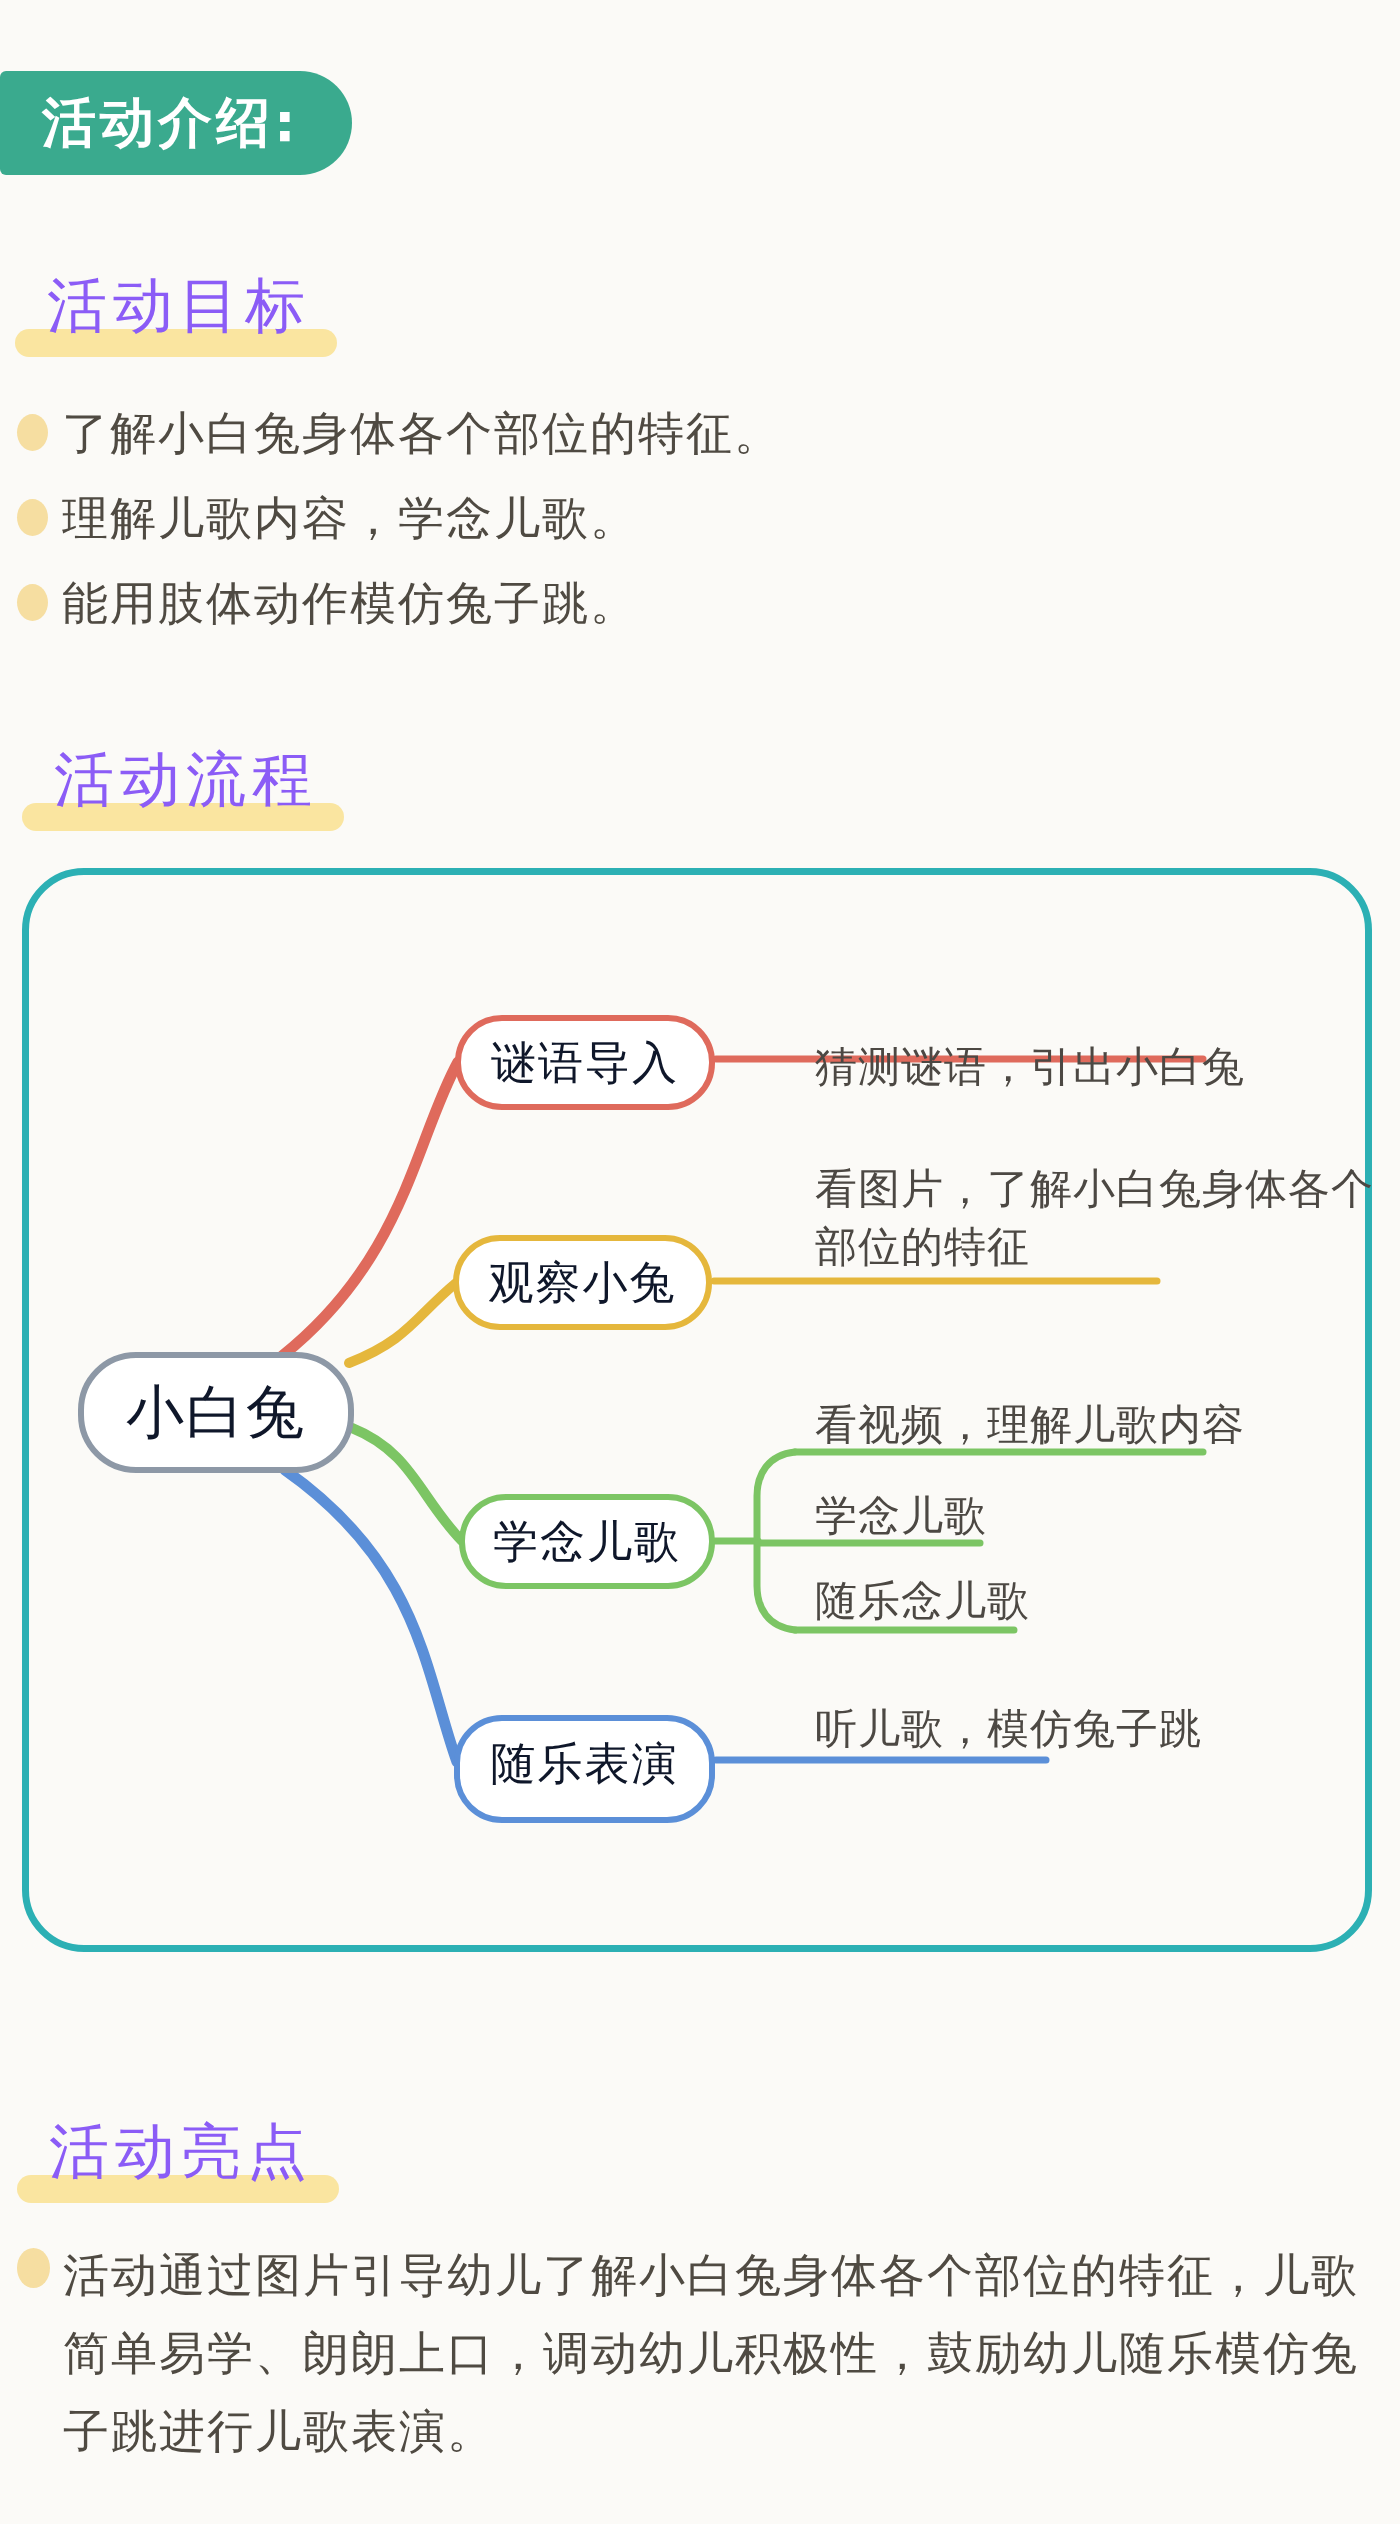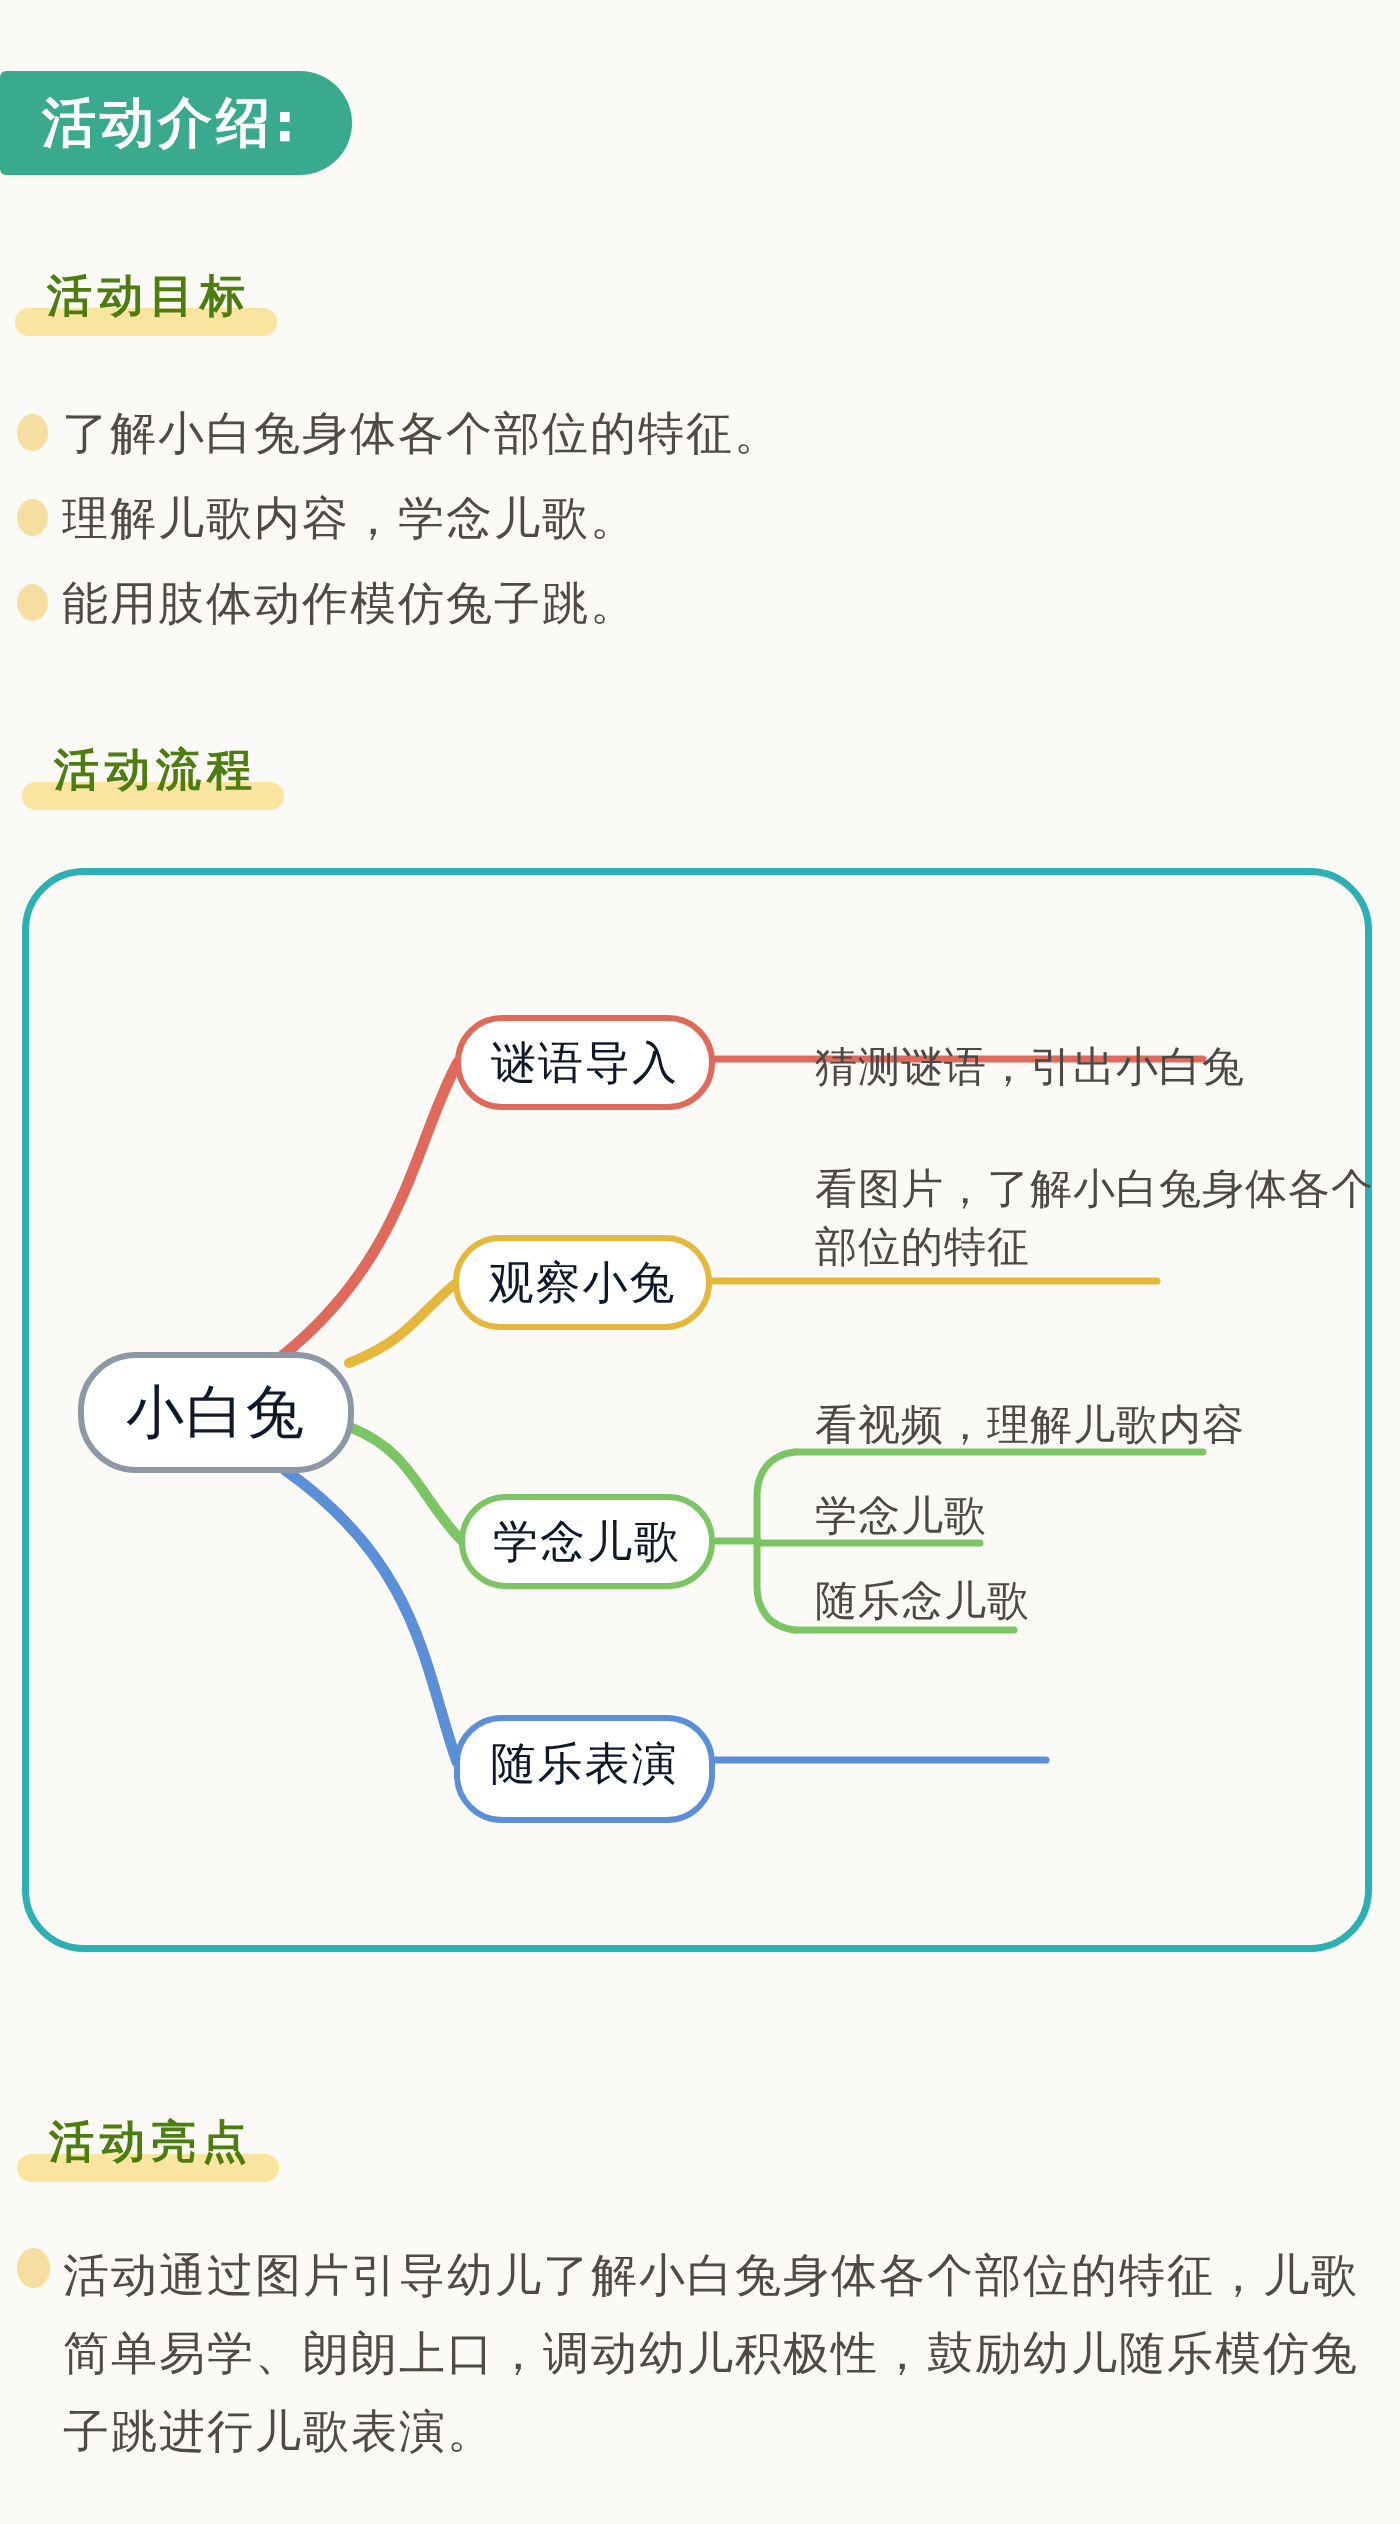--- a/index.html
+++ b/index.html
@@ -6,21 +6,21 @@
   body{background:#e8e8e6;font-family:"DejaVu Sans","Liberation Sans",sans-serif;}
   .page{position:relative;width:1400px;height:2524px;margin:0 auto;background:#fbfaf7;overflow:hidden;padding-left:48px;}
 
   
   .badge{position:absolute;left:0;top:71px;height:104px;min-width:307px;box-sizing:border-box;
          background:#3aaa8e;border-radius:6px 52px 52px 6px;
          color:#ffffff;font-size:54px;font-weight:700;line-height:104px;
          padding:0 52px 0 42px;letter-spacing:4px;}
 
   
-  .heading{position:absolute;font-size:45px;font-weight:700;color:#4d7c0f;letter-spacing:6px;}
+  .heading{position:absolute;font-size:60px;font-weight:400;color:#8b5cf6;letter-spacing:6px;}
   .heading .txt{position:relative;z-index:1;}
   .heading .hl-bar{position:absolute;left:-32px;right:-26px;bottom:-10px;height:28px;
                    background:#fae5a0;border-radius:14px;z-index:0;}
   .heading-goals{left:47px;top:266px;}
   .heading-flow{left:34px;top:740px;margin-left:20px;}
   .heading-high{left:49px;top:2112px;text-align:right;}
 
   
   .goal-list{position:absolute;left:17px;top:408px;display:flex;flex-direction:column;gap:35px;}
   .goal-row{display:flex;align-items:flex-start;}
@@ -126,20 +126,21 @@
   </div>
   <div class="node node-b4">
     <span>随乐表演</span>
   </div>
 
   <div class="note note-1">猜测谜语，引出小白兔</div>
   <div class="note note-2">看图片，了解小白兔身体各个部位的特征</div>
   <div class="note note-3a">看视频，理解儿歌内容</div>
   <div class="note note-3b">学念儿歌</div>
   <div class="note note-3c">随乐念儿歌</div>
+  <div class="note note-4">听儿歌，模仿兔子跳</div>
 
   <div class="heading heading-high">
     <span class="hl-bar"></span>
     <span class="txt">活动亮点</span>
   </div>
 
   <span class="high-dot"></span>
   <div class="high-para">活动通过图片引导幼儿了解小白兔身体各个部位的特征，儿歌简单易学、朗朗上口，调动幼儿积极性，鼓励幼儿随乐模仿兔子跳进行儿歌表演。</div>
 
 </div>

